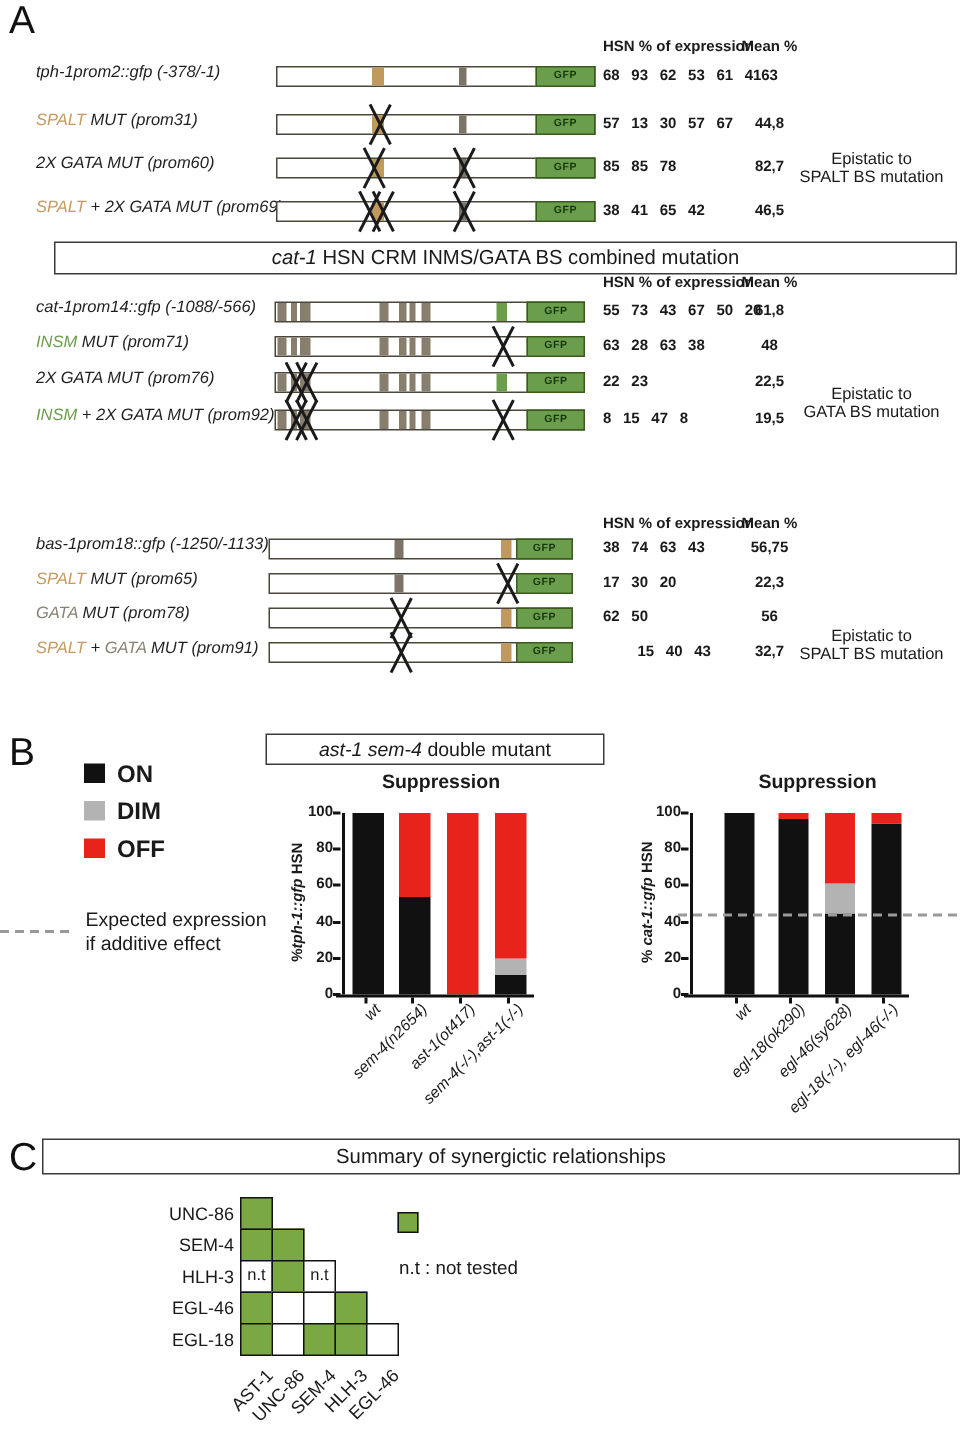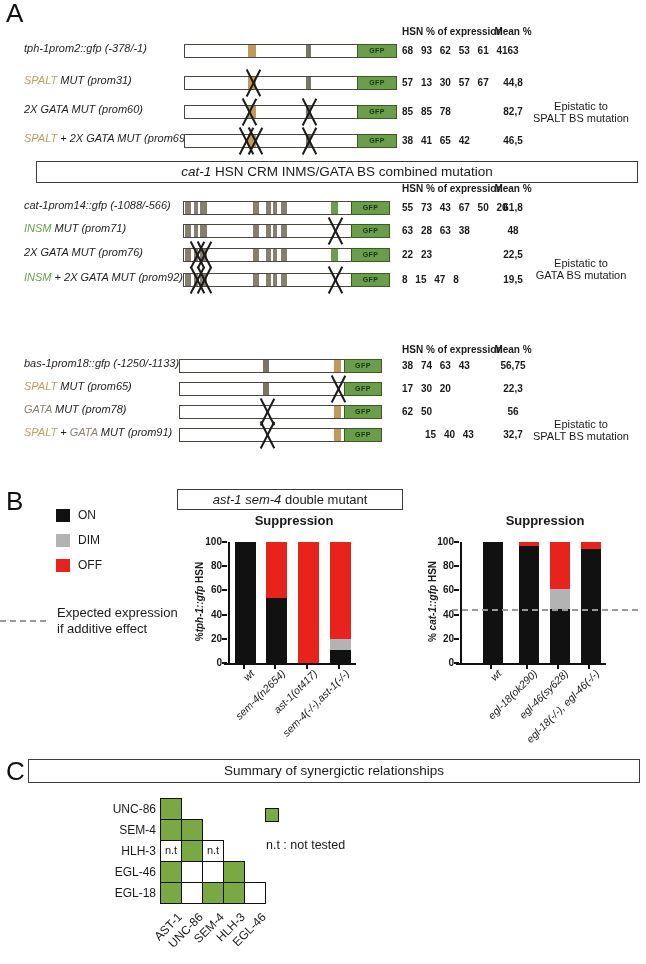--- a/index.html
+++ b/index.html
@@ -21,21 +21,21 @@
         background:#6b9e4c;color:#16350c;font-size:7px;font-weight:bold;text-align:center;
         line-height:12px;letter-spacing:.4px;}
   .xmark{position:absolute;top:-9px;width:15px;height:30px;transform:translateX(-50%);}
   .xmark::before,.xmark::after{content:"";position:absolute;left:50%;top:0;width:1.6px;height:100%;background:#1a1a1a;}
   .xmark::before{transform:rotate(27deg);}
   .xmark::after{transform:rotate(-27deg);}
   .values-text{position:absolute;font-size:10px;font-weight:bold;word-spacing:5px;white-space:nowrap;}
   .mean-text{position:absolute;left:487px;width:52px;text-align:center;font-size:10px;font-weight:bold;}
   .epi-note{position:absolute;left:501px;width:160px;text-align:center;font-size:11px;line-height:12px;}
   .legend-sq{position:absolute;width:14px;height:13px;}
-  .legend-lab{position:absolute;font-weight:normal;font-size:12px;}
+  .legend-lab{position:absolute;font-weight:bold;font-size:16px;}
   .dash-sample{position:absolute;border-top:2px dashed #999;width:46px;}
   .expected-text{position:absolute;font-size:13px;line-height:16px;}
   .chart-title-box{position:absolute;height:19px;border:1.5px solid #3b3b3b;text-align:center;
         font-size:13px;line-height:19px;background:#fff;}
   .suppression{position:absolute;text-align:center;font-weight:bold;font-size:13px;}
   .plot{position:absolute;height:121px;border-left:2px solid #111;}
   .baseline{position:absolute;height:2px;background:#111;}
   .bar-stack{position:absolute;bottom:0;height:121px;}
   .seg{position:absolute;left:0;right:0;}
   .ytick{position:absolute;font-size:10px;font-weight:bold;width:28px;text-align:right;}

